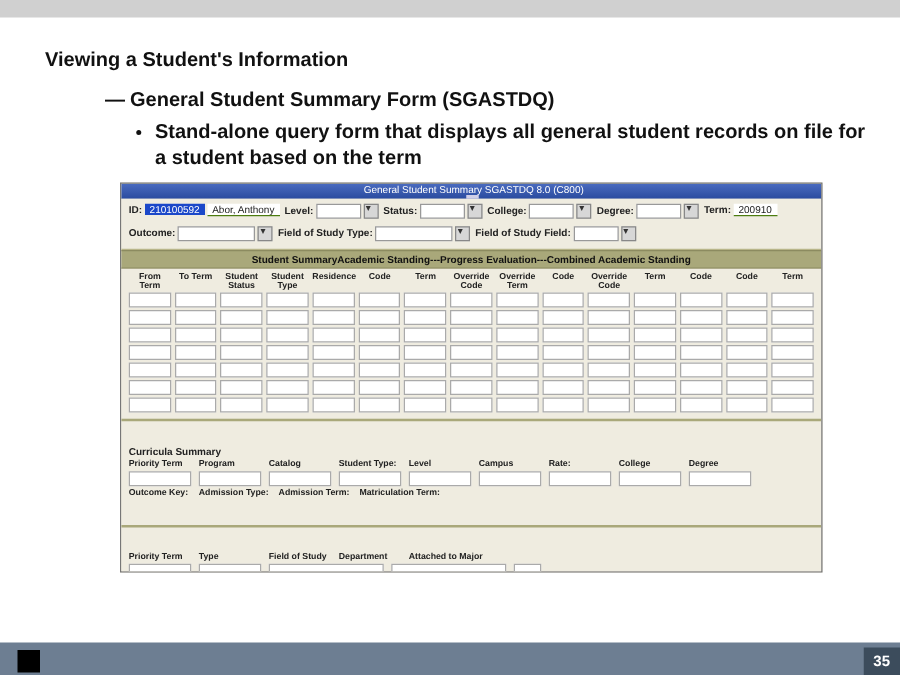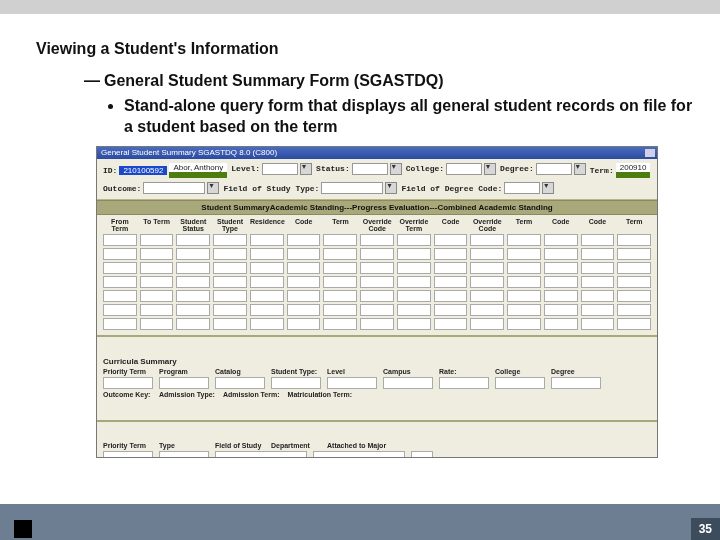--- a/index.html
+++ b/index.html
@@ -52,41 +52,42 @@
   }
   .shot .winbar {
     background: linear-gradient(#4a6bbf,#2a4b9f);
     height: 12px;
     color: #fff;
     font-size: 8px;
     padding-left: 4px;
     display: flex;
     align-items: center;
     justify-content: space-between;
+    flex-direction: column;
   }
   .shot .winbar .winbtn { width: 10px; height: 8px; background: #cfcfe8; margin-right: 2px; }
   .shot .header {
     display: flex;
     gap: 4px;
     flex-wrap: wrap;
     padding: 4px 6px;
     border-bottom: 1px solid #b9b68a;
     height: 32px;
     align-items: flex-start;
     background: #efece0;
   }
-  .shot label { font-weight: 700; font-size: 8px; font-family: Liberation Mono, monospace; }
+  .shot label { font-weight: 700; font-size: 8px; }
   .shot .idbox {
     background: #1b48c9;
     color: #fff;
     padding: 0 4px;
     font-weight: 400;
   }
   .shot .namebox {
-    border-bottom: 6px solid #4d7c0f;
+    border-bottom: 1px solid #4d7c0f;
     padding: 0 4px;
     background: #fff;
   }
   .fld { display: inline-flex; align-items: center; gap: 2px; }
   .fld .box { width: 34px; height: 10px; background: #fff; border: 1px solid #999; }
   .fld .box.wide { width: 60px; }
   .dd { width: 10px; height: 10px; background: #d7d7d7; border: 1px solid #888; position: relative; }
   .dd::after { content: "▾"; position: absolute; top: -2px; left: 1px; font-size: 8px; color: #333; }
 
   .secbar {
@@ -129,21 +130,21 @@
     margin-bottom: 2px;
     flex-wrap: wrap;
   }
   .curric .labels span, .fos .labels span { min-width: 48px; }
   .curric .boxes, .fos .boxes { display: flex; gap: 6px; margin-bottom: 2px; flex-wrap: wrap; }
   .curric .boxes .box, .fos .boxes .box { width: 48px; height: 10px; background: #fff; border: 1px solid #aaa; }
 
   .footer {
     position: absolute;
     left: 0; right: 0; bottom: 0;
-    height: 36px;
+    height: 26px;
     background: #6d7e92;
   }
   .footer .blackbox {
     position: absolute;
     left: 14px; bottom: 2px;
     width: 18px; height: 18px;
     background: #000;
   }
   .footer .pagenum {
     position: absolute;
@@ -209,21 +210,21 @@
         <label>Outcome:</label>
         <span class="box wide"></span>
         <span class="dd"></span>
       </span>
     <span class="fld">
         <label>Field of Study Type:</label>
         <span class="box wide"></span>
         <span class="dd"></span>
       </span>
     <span class="fld">
-        <label>Field of Degree Code:</label>
+        <label>Field of Study Field:</label>
         <span class="box"></span>
         <span class="dd"></span>
       </span>
   </div>
 
   <div class="secbar">
     <span>Student Summary</span>
     <span>Academic Standing</span>
     <span>---Progress Evaluation---</span>
     <span>Combined Academic Standing</span>

